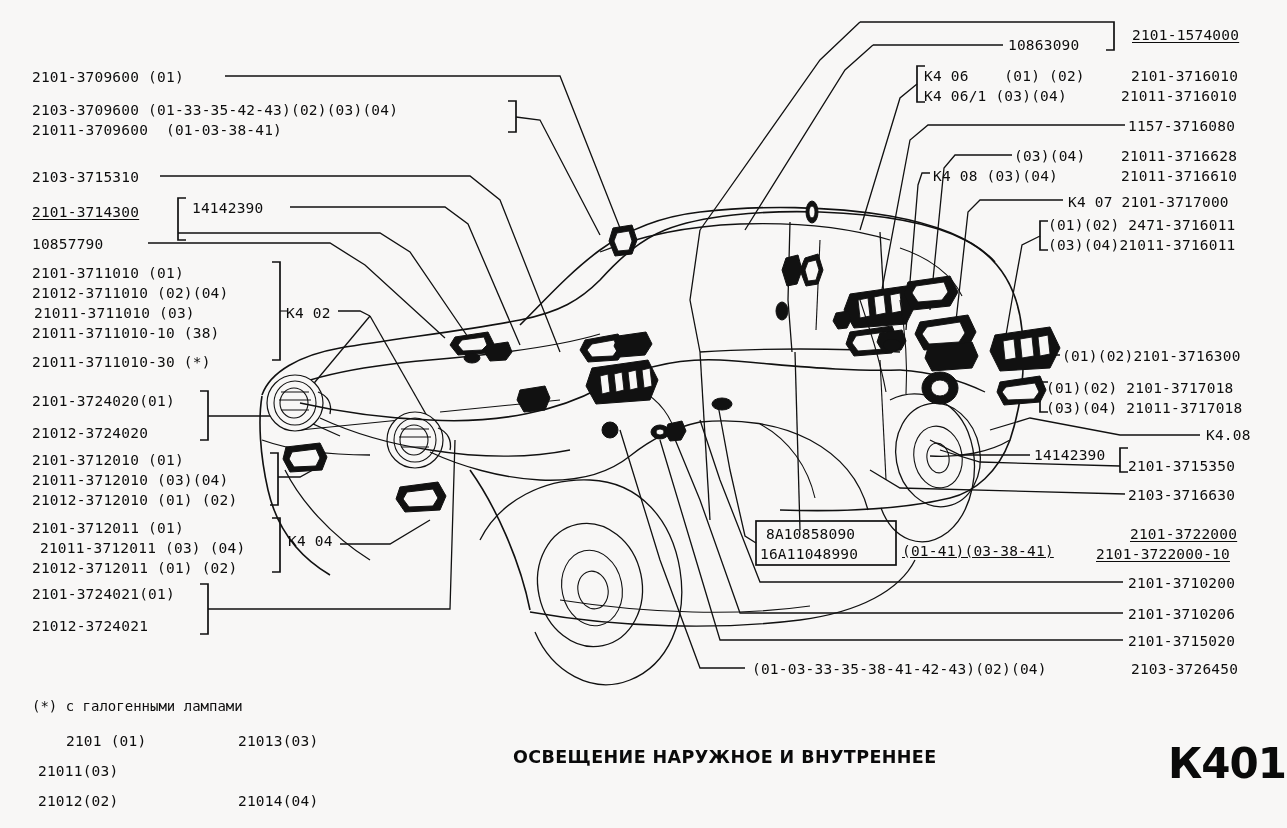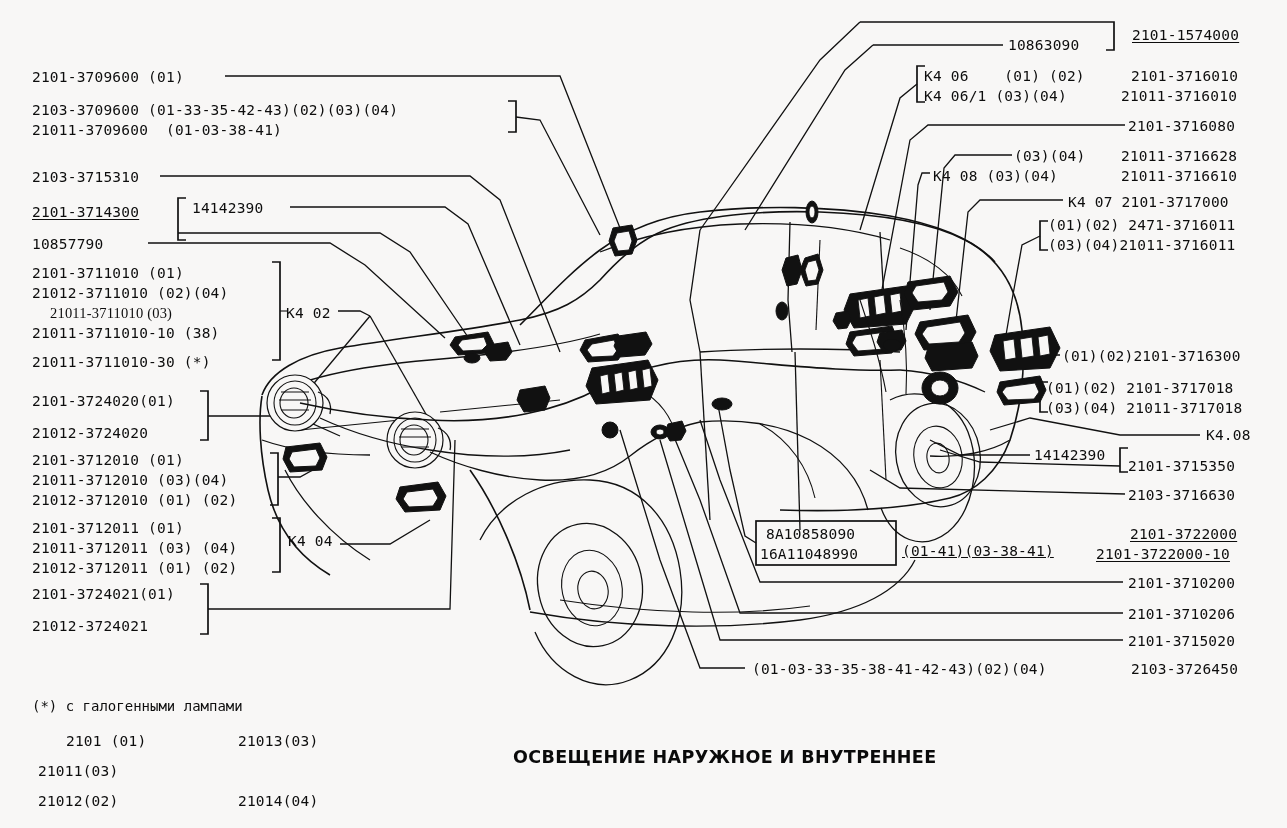--- a/index.html
+++ b/index.html
@@ -306,49 +306,49 @@
   <div class="lbl" style="left:32px;top:100px;">2103-3709600 (01-33-35-42-43)(02)(03)(04)</div>
   <div class="lbl" style="left:32px;top:120px;">21011-3709600  (01-03-38-41)</div>
 
   <div class="lbl" style="left:32px;top:167px;">2103-3715310</div>
   <div class="lbl u" style="left:32px;top:202px;">2101-3714300</div>
   <div class="lbl" style="left:192px;top:198px;">14142390</div>
   <div class="lbl" style="left:32px;top:234px;">10857790</div>
 
   <div class="lbl" style="left:32px;top:263px;">2101-3711010 (01)</div>
   <div class="lbl" style="left:32px;top:283px;">21012-3711010 (02)(04)</div>
-  <div class="lbl" style="left:50px;top:303px;font-family:Liberation Serif, serif;">21011-3711010 (03)</div>
+  <div class="lbl" style="left:34px;top:303px;">21011-3711010 (03)</div>
   <div class="lbl" style="left:32px;top:323px;">21011-3711010-10 (38)</div>
   <div class="lbl" style="left:32px;top:352px;">21011-3711010-30 (*)</div>
   <div class="lbl" style="left:286px;top:303px;">К4 02</div>
 
   <div class="lbl" style="left:32px;top:391px;">2101-3724020(01)</div>
   <div class="lbl" style="left:32px;top:423px;">21012-3724020</div>
 
   <div class="lbl" style="left:32px;top:450px;">2101-3712010 (01)</div>
   <div class="lbl" style="left:32px;top:470px;">21011-3712010 (03)(04)</div>
   <div class="lbl" style="left:32px;top:490px;">21012-3712010 (01) (02)</div>
 
   <div class="lbl" style="left:32px;top:518px;">2101-3712011 (01)</div>
-  <div class="lbl" style="left:32px;top:538px;">21011-3712011 (03) (04)</div>
+  <div class="lbl" style="left:40px;top:538px;">21011-3712011 (03) (04)</div>
   <div class="lbl" style="left:32px;top:558px;">21012-3712011 (01) (02)</div>
   <div class="lbl" style="left:288px;top:531px;">К4 04</div>
 
   <div class="lbl" style="left:32px;top:584px;">2101-3724021(01)</div>
   <div class="lbl" style="left:32px;top:616px;">21012-3724021</div>
 
   <div class="lbl" style="left:1008px;top:35px;">10863090</div>
   <div class="lbl u" style="left:1132px;top:25px;">2101-1574000</div>
 
   <div class="lbl" style="left:924px;top:66px;">К4 06    (01) (02)</div>
   <div class="lbl" style="left:1131px;top:66px;">2101-3716010</div>
   <div class="lbl" style="left:924px;top:86px;">К4 06/1 (03)(04)</div>
   <div class="lbl" style="left:1121px;top:86px;">21011-3716010</div>
 
-  <div class="lbl" style="left:1128px;top:116px;">2101-3716080</div>
+  <div class="lbl" style="left:1128px;top:116px;">1157-3716080</div>
 
   <div class="lbl" style="left:1014px;top:146px;">(03)(04)</div>
   <div class="lbl" style="left:1121px;top:146px;">21011-3716628</div>
   <div class="lbl" style="left:933px;top:166px;">К4 08 (03)(04)</div>
   <div class="lbl" style="left:1121px;top:166px;">21011-3716610</div>
 
   <div class="lbl" style="left:1068px;top:192px;">К4 07 2101-3717000</div>
 
   <div class="lbl" style="left:1048px;top:215px;">(01)(02) 2471-3716011</div>
   <div class="lbl" style="left:1048px;top:235px;">(03)(04)21011-3716011</div>
@@ -380,14 +380,15 @@
   <div class="note" style="left:32px;top:698px;">(*) с галогенными лампами</div>
 
   <div class="lbl" style="left:66px;top:731px;">2101 (01)</div>
   <div class="lbl" style="left:238px;top:731px;">21013(03)</div>
   <div class="lbl" style="left:38px;top:761px;">21011(03)</div>
   <div class="lbl" style="left:238px;top:761px;"></div>
   <div class="lbl" style="left:38px;top:791px;">21012(02)</div>
   <div class="lbl" style="left:238px;top:791px;">21014(04)</div>
 
   <div class="title" style="left:513px;top:747px;">ОСВЕЩЕНИЕ НАРУЖНОЕ И ВНУТРЕННЕЕ</div>
+  <div class="pagecode" style="left:1168px;top:739px;">К401</div>
 
 </div>
 
 </body></html>

